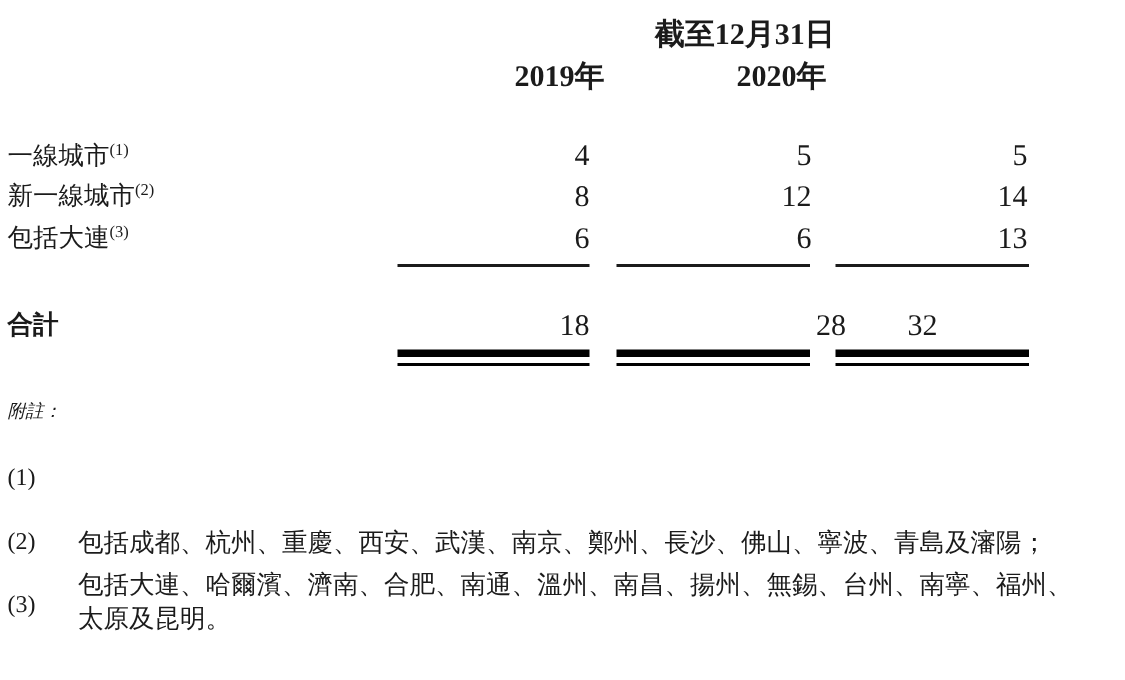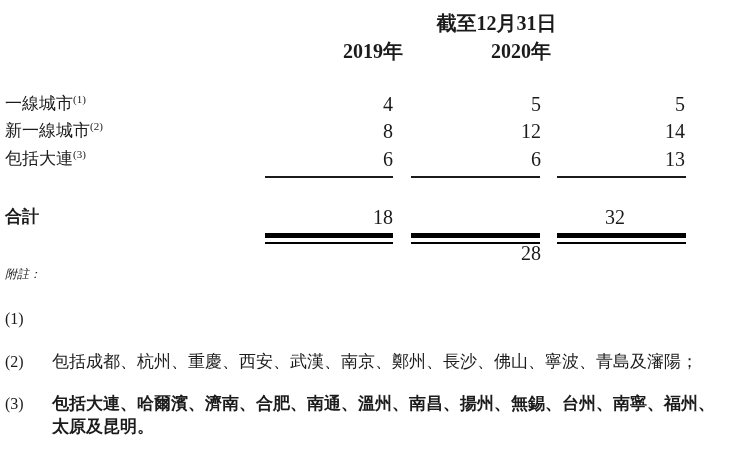--- a/index.html
+++ b/index.html
@@ -46,33 +46,33 @@
   <div class="cell num" style="left:253px;top:148px;">6</div>
   <div class="cell num" style="left:401px;top:148px;">6</div>
   <div class="cell num" style="left:545px;top:148px;">13</div>
 
   <div class="rule" style="left:265px;top:176px;width:128px;"></div>
   <div class="rule" style="left:411px;top:176px;width:129px;"></div>
   <div class="rule" style="left:557px;top:176px;width:129px;"></div>
 
   <div class="cell cjk b" style="left:5px;top:206px;">合計</div>
   <div class="cell num" style="left:253px;top:206px;">18</div>
-  <div class="cell num" style="left:401px;top:206px;margin-top:36px;">28</div>
+  <div class="cell num" style="left:424px;top:206px;">28</div>
   <div class="cell num" style="left:545px;top:206px;text-align:center;">32</div>
 
   <div class="bar" style="left:265px;top:233px;width:128px;"></div>
   <div class="bar" style="left:411px;top:233px;width:129px;"></div>
   <div class="bar" style="left:557px;top:233px;width:129px;"></div>
   <div class="thin" style="left:265px;top:242px;width:128px;"></div>
   <div class="thin" style="left:411px;top:242px;width:129px;"></div>
   <div class="thin" style="left:557px;top:242px;width:129px;"></div>
 
   <div class="cell notes-title" style="left:5px;top:264px;">附註：</div>
 
   <div class="cell note-label" style="left:5px;top:307px;">(1)</div>
 
   <div class="cell note-label" style="left:5px;top:350px;">(2)</div>
   <div class="note-text" style="top:350px;">包括成都、杭州、重慶、西安、武漢、南京、鄭州、長沙、佛山、寧波、青島及瀋陽；</div>
 
   <div class="cell note-label" style="left:5px;top:392px;">(3)</div>
-  <div class="note-text" style="top:392px;font-weight:bold;">包括大連、哈爾濱、濟南、合肥、南通、溫州、南昌、揚州、無錫、台州、南寧、福州、太原及昆明。</div>
+  <div class="note-text" style="top:378px;">包括大連、哈爾濱、濟南、合肥、南通、溫州、南昌、揚州、無錫、台州、南寧、福州、太原及昆明。</div>
 
 </div>
 
 </body></html>

